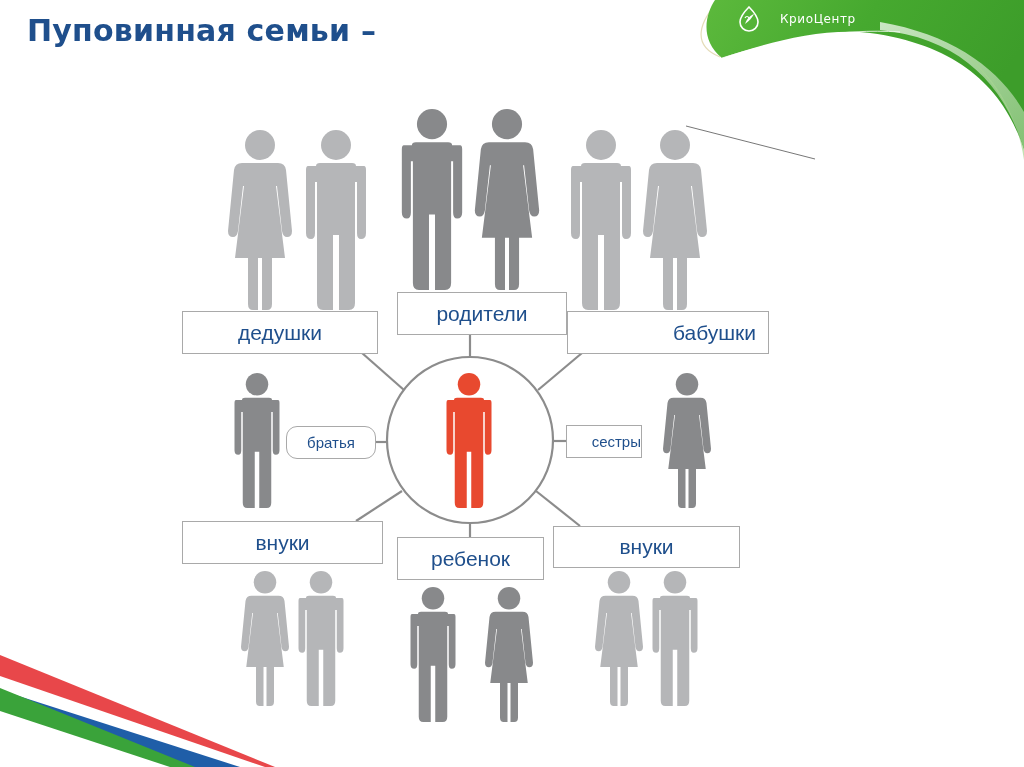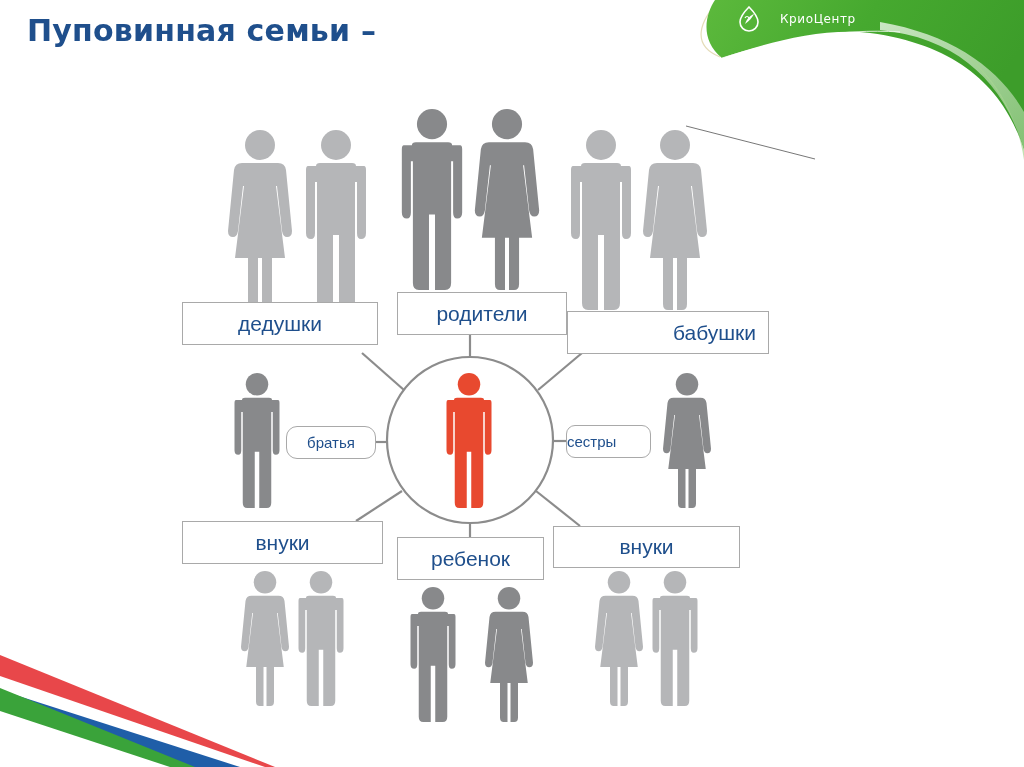--- a/index.html
+++ b/index.html
@@ -134,33 +134,33 @@
     <use href="#woman"></use>
   </svg>
 
 <svg class="fig" style="left:589px;top:571px" width="60" height="135" fill="#b5b6b8">
     <use href="#woman"></use>
   </svg>
 <svg class="fig" style="left:651px;top:571px" width="48" height="135" fill="#b5b6b8">
     <use href="#man"></use>
   </svg>
 
-<div class="box lg" style="left:182px;top:302px;width:196px;height:43px;justify-content:center;">
+<div class="box lg" style="left:182px;top:311px;width:196px;height:43px;justify-content:center;">
   <span>дедушки</span>
 </div>
 <div class="box lg" style="left:397px;top:292px;width:170px;height:43px;justify-content:center;">
   <span>родители</span>
 </div>
 <div class="box lg" style="left:567px;top:311px;width:202px;height:43px;justify-content:flex-end;padding-right:12px;">
   <span>бабушки</span>
 </div>
 <div class="box sm" style="left:286px;top:426px;width:90px;height:33px;justify-content:center;border-radius:11px;">
   <span>братья</span>
 </div>
-<div class="box sm" style="left:566px;top:425px;width:85px;height:33px;justify-content:flex-start;border-radius:9px;">
+<div class="box sm" style="left:566px;top:425px;width:76px;height:33px;justify-content:flex-end;">
   <span>сестры</span>
 </div>
 <div class="box lg" style="left:182px;top:521px;width:201px;height:43px;justify-content:center;">
   <span>внуки</span>
 </div>
 <div class="box lg" style="left:397px;top:537px;width:147px;height:43px;justify-content:center;">
   <span>ребенок</span>
 </div>
 <div class="box lg" style="left:553px;top:526px;width:187px;height:42px;justify-content:center;">
   <span>внуки</span>

